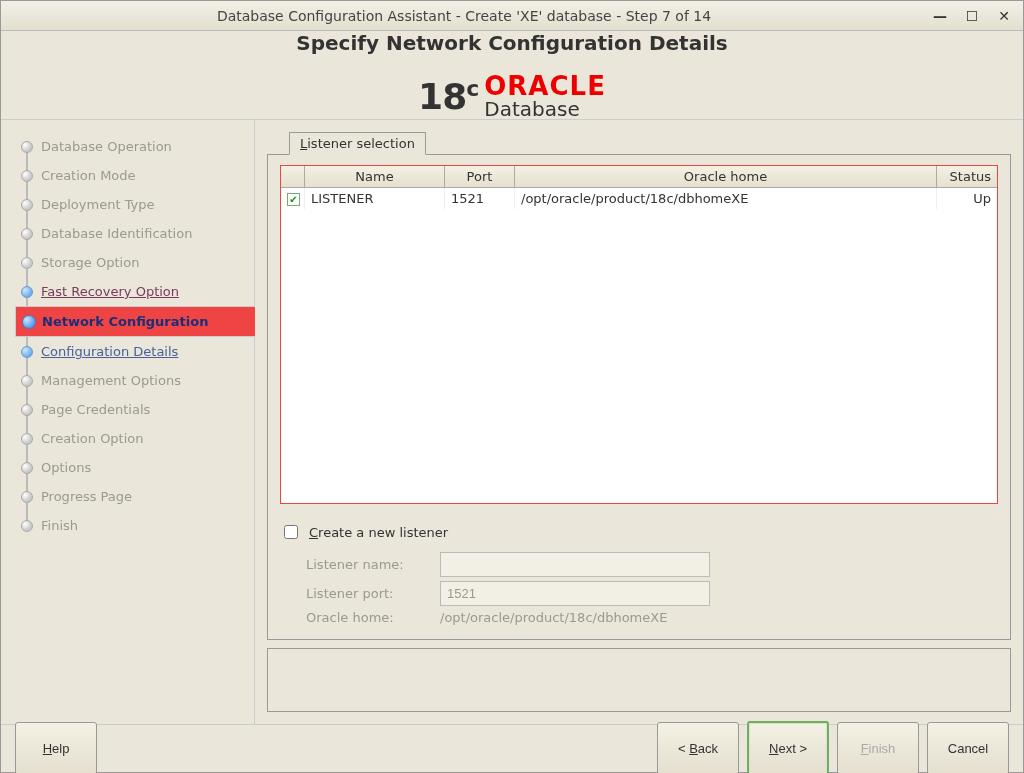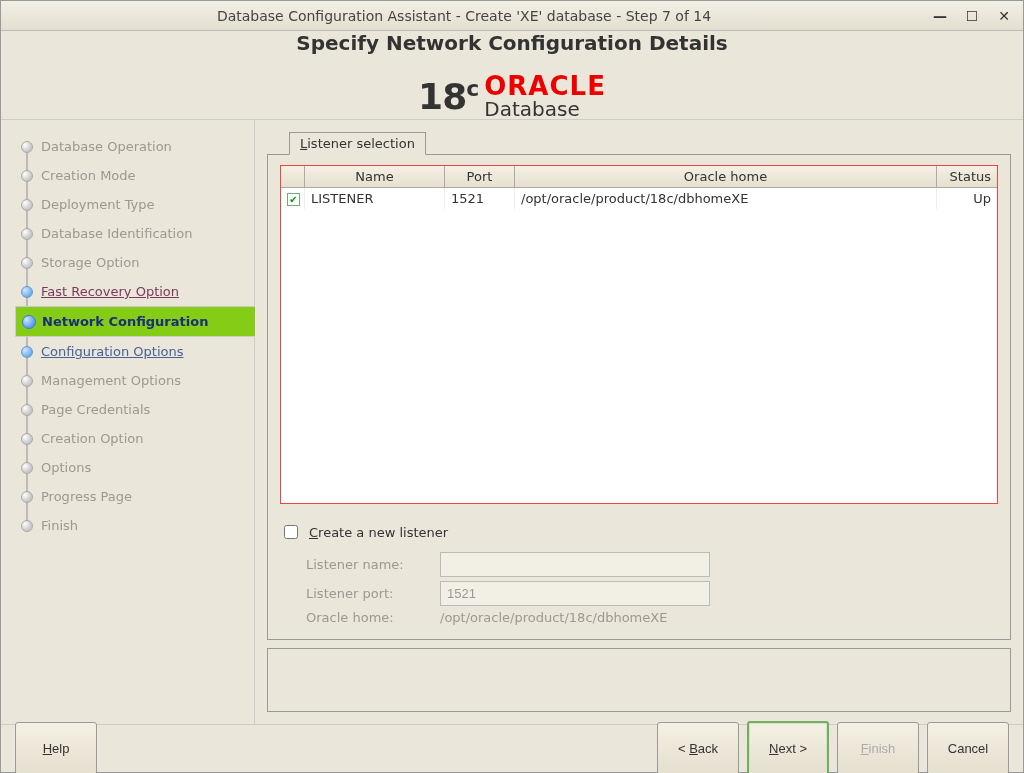--- a/index.html
+++ b/index.html
@@ -102,21 +102,21 @@
     background: radial-gradient(circle at 30% 30%, #fff, #ccc 60%, #bbb);
     border: 1px solid #aaa;
   }
   .step.link { color: #7a3a60; text-decoration: underline; text-align: center; }
   .step.link::before { background: radial-gradient(circle at 30% 30%, #cfe6ff, #7cb6f0 60%, #5a96d6); border-color:#6a9ad0; }
   .step.next-link { color: #47619a; text-decoration: underline; }
   .step.next-link::before { background: radial-gradient(circle at 30% 30%, #cfe6ff, #7cb6f0 60%, #5a96d6); border-color:#6a9ad0; }
   .step.current {
     color: #1a2e7a;
     font-weight: bold;
-    background: #84cc16;
+    background: #ef4444;
     border: 1px solid #ccc;
     border-right: none;
     margin-right: -1px;
   }
   .step.current::before { background: radial-gradient(circle at 30% 30%, #cfe6ff, #6aa6f0 60%, #3b7dd6); border-color:#3b7dd6; width:12px; height:12px; }
   .sidebar-inner { position: relative; }
   .sidebar-inner .vline { position:absolute; left:11px; top:14px; bottom:14px; width:2px; background:#bbb; }
   .main {
     flex: 1;
     padding: 12px;
@@ -254,21 +254,21 @@
         <div class="step">
             <span>Storage Option</span>
           </div>
         <div class="step link">
             <span>Fast Recovery Option</span>
           </div>
         <div class="step current">
             <span>Network Configuration</span>
           </div>
         <div class="step next-link">
-            <span>Configuration Options</span>
+            <span>Configuration Details</span>
           </div>
         <div class="step">
             <span>Management Options</span>
           </div>
         <div class="step">
             <span>Page Credentials</span>
           </div>
         <div class="step">
             <span>Creation Option</span>
           </div>

